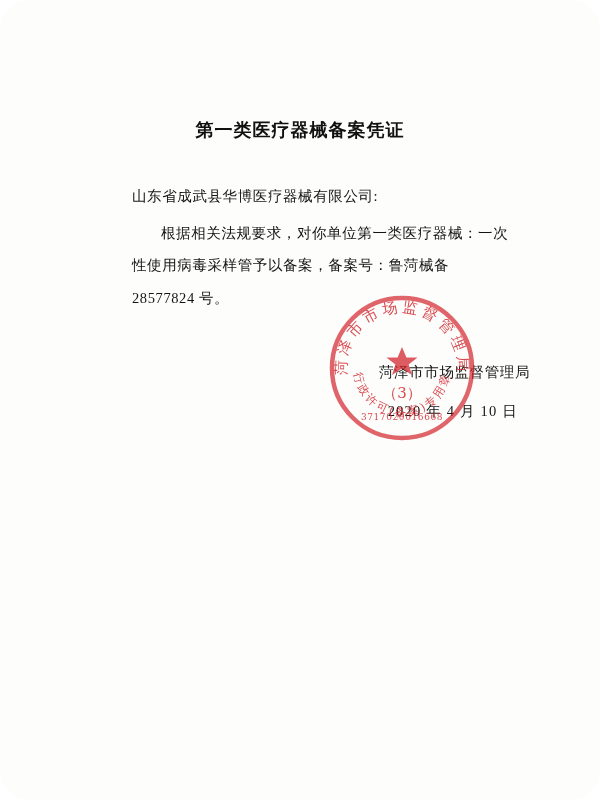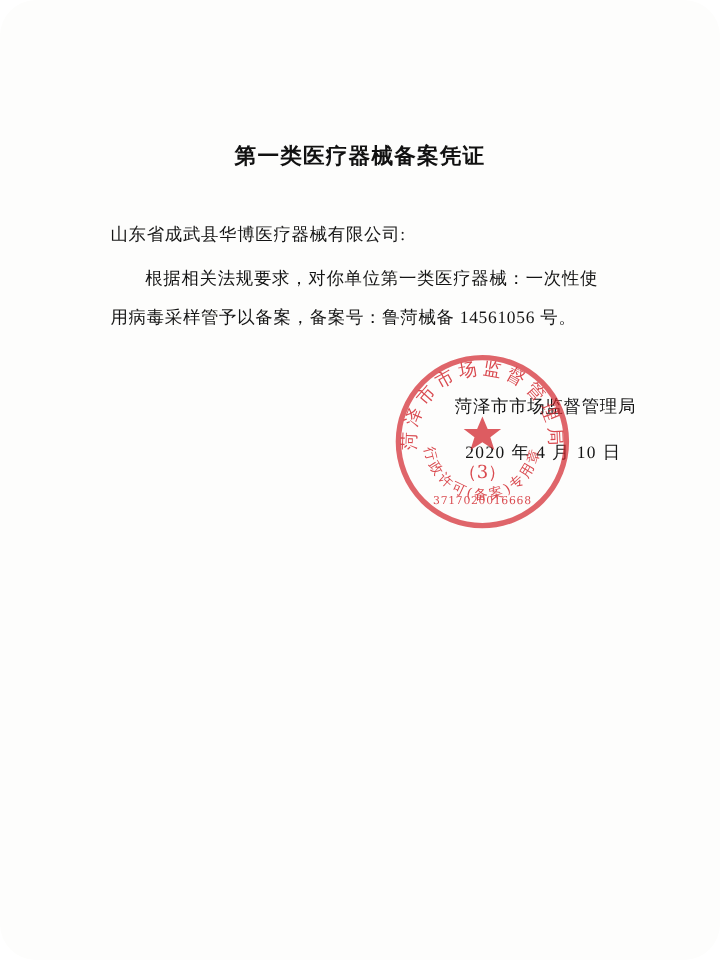--- a/index.html
+++ b/index.html
@@ -31,20 +31,21 @@
     color: #111;
     font-family: "DejaVu Serif", "Liberation Serif", serif;
   }
   .body-block {
     margin-top: 38px;
     padding: 0 88px 0 92px;
     font-size: 14.5px;
     line-height: 2.25;
     color: #141414;
     letter-spacing: 0.6px;
+    margin-left: 40px;
   }
   .addressee {
     margin: 0 0 4px 0;
   }
   .para {
     margin: 0;
     text-indent: 2em;
   }
   .signature-area {
     position: relative;
@@ -86,21 +87,21 @@
 </style>
 </head>
 <body>
 
 <div class="page">
 
   <h1 class="doc-title">第一类医疗器械备案凭证</h1>
 
   <div class="body-block">
     <p class="addressee">山东省成武县华博医疗器械有限公司:</p>
-    <p class="para">根据相关法规要求，对你单位第一类医疗器械：一次性使用病毒采样管予以备案，备案号：鲁菏械备 14561056 号。</p>
+    <p class="para">根据相关法规要求，对你单位第一类医疗器械：一次性使用病毒采样管予以备案，备案号：鲁菏械备 28577824 号。</p>
   </div>
 
   <div class="signature-area">
     <p class="issuer">菏泽市市场监督管理局</p>
     <p class="issue-date">2020 年 4 月 10 日</p>
   </div>
 
   <div class="seal">
     <svg viewBox="0 0 152 152" xmlns="http://www.w3.org/2000/svg">
       <defs>

